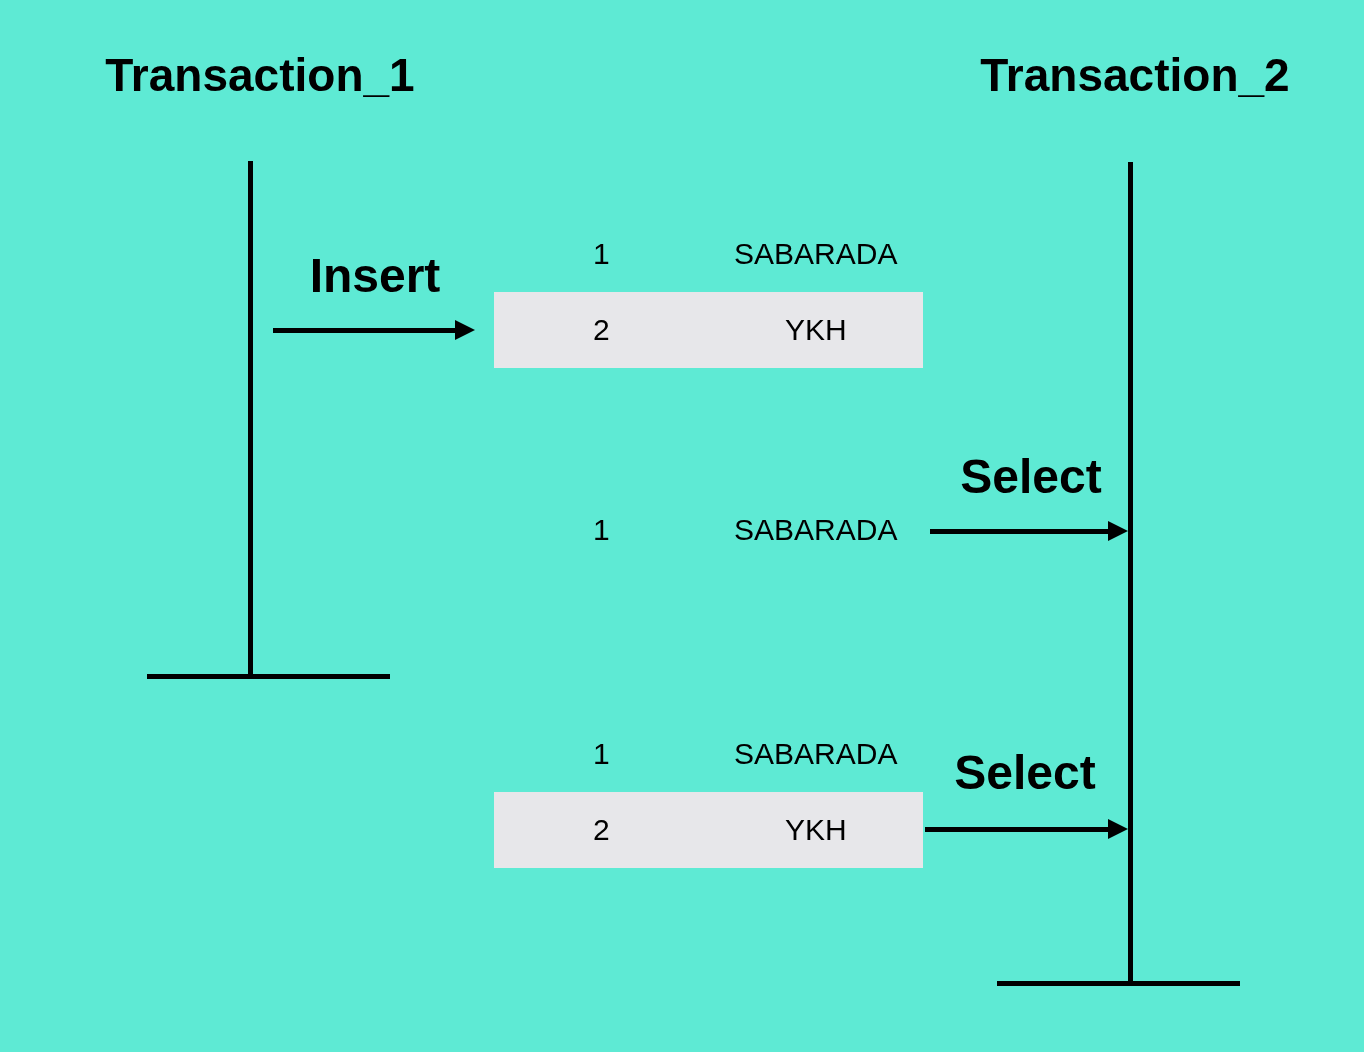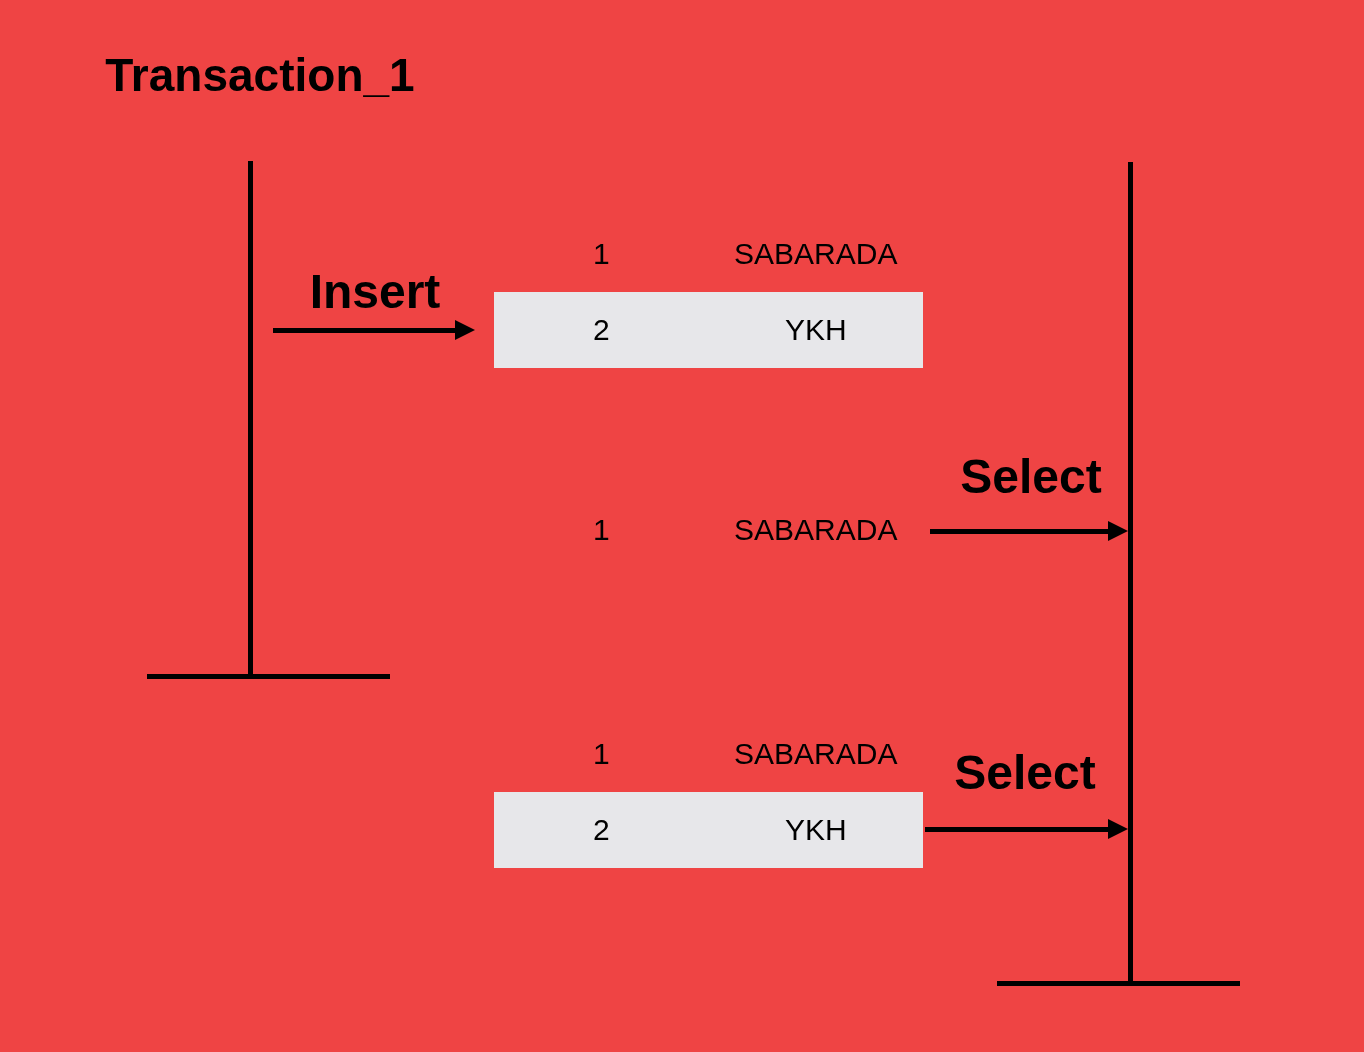--- a/index.html
+++ b/index.html
@@ -4,21 +4,21 @@
 <style>
   html, body {
     margin: 0;
     padding: 0;
     background: #ffffff;
   }
   .canvas {
     position: relative;
     width: 1364px;
     height: 1052px;
-    background: #ef4444;
+    background: #5eead4;
     font-family: "Liberation Sans", sans-serif;
     color: #000000;
     overflow: hidden;
   }
   .abs { position: absolute; }
 
   .lifeline-title {
     font-size: 46px;
     font-weight: bold;
     text-align: center;
@@ -78,28 +78,29 @@
     font-size: 30px;
     line-height: 1;
   }
 </style>
 </head>
 <body>
 
 <div class="canvas">
 
   <div class="abs lifeline-title" style="left:90px; top:52px; width:340px;">Transaction_1</div>
+  <div class="abs lifeline-title" style="left:965px; top:52px; width:340px;">Transaction_2</div>
 
   <div class="abs lifeline" style="left:248px; top:161px; height:517px;"></div>
   <div class="abs lifeline" style="left:1128px; top:162px; height:823px;"></div>
 
   <div class="abs end-bar" style="left:147px; top:674px; width:243px;"></div>
   <div class="abs end-bar" style="left:997px; top:981px; width:243px;"></div>
 
-  <div class="abs action-label" style="left:275px; top:268px; width:200px;">Insert</div>
+  <div class="abs action-label" style="left:275px; top:252px; width:200px;">Insert</div>
   <div class="abs arrow" style="left:273px; top:320px; width:202px;">
     <div class="shaft"></div>
     <div class="head"></div>
   </div>
 
   <div class="abs snapshot" style="left:494px; top:216px;">
     <div class="row">
       <div class="cell">1</div>
       <div class="cell">SABARADA</div>
     </div>

